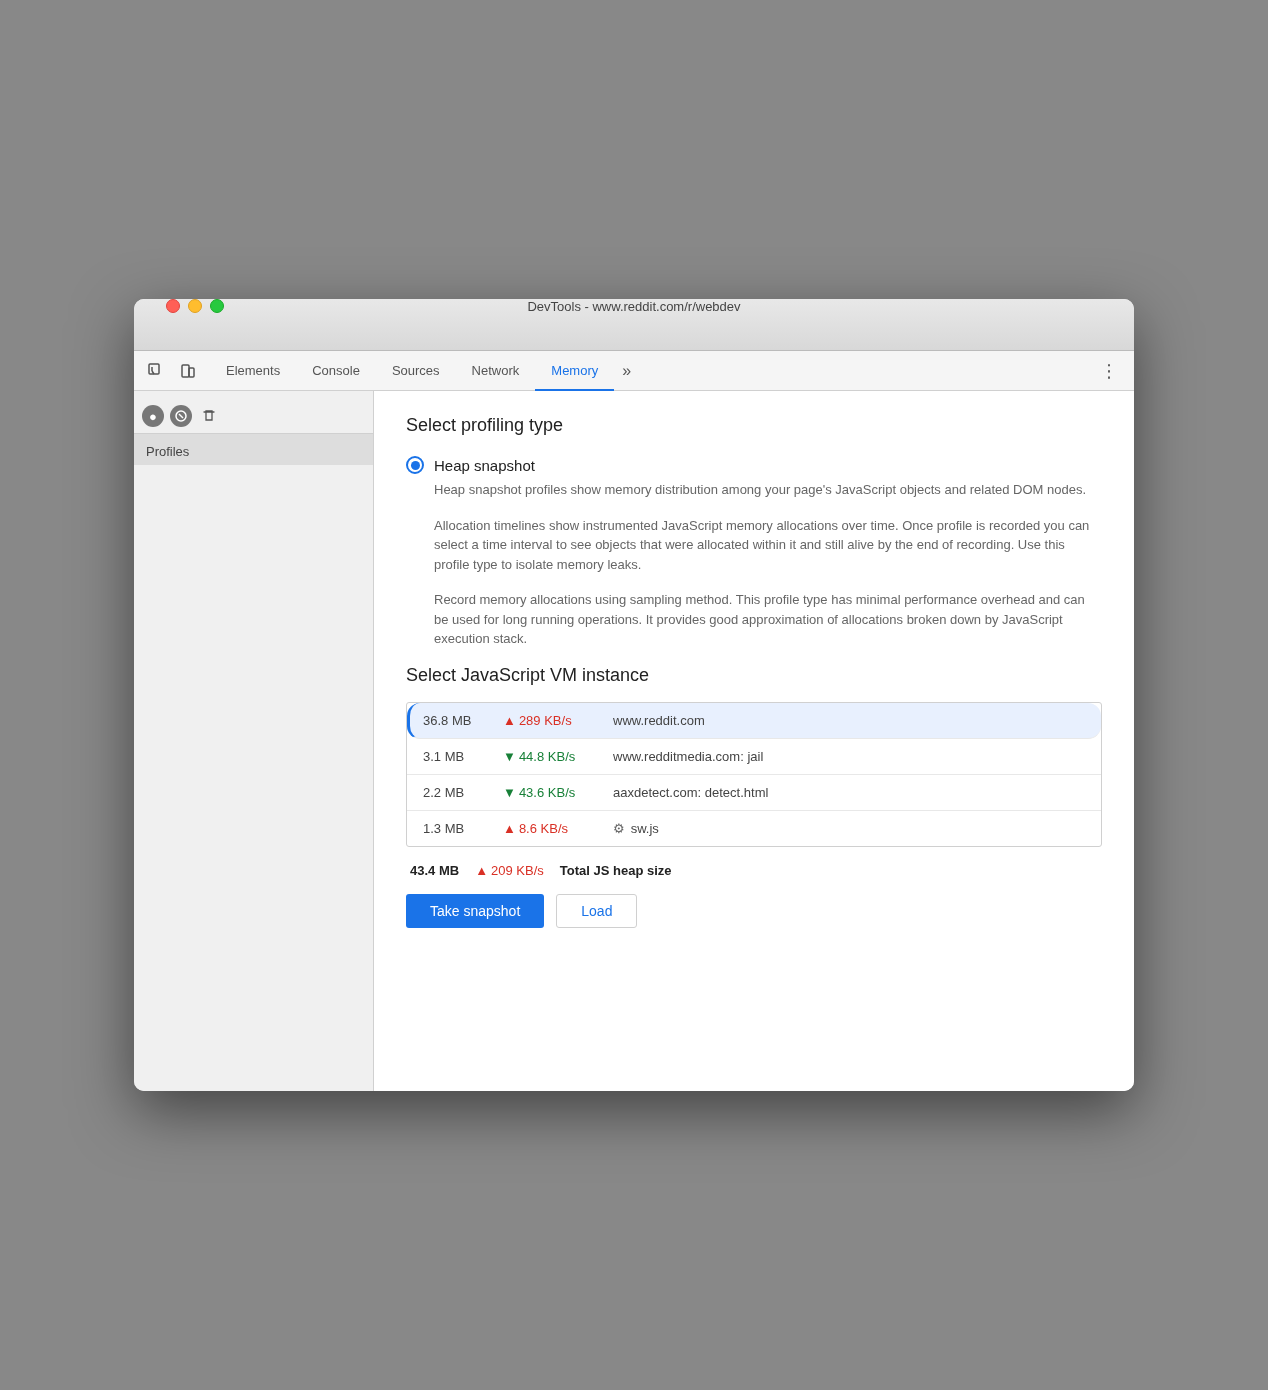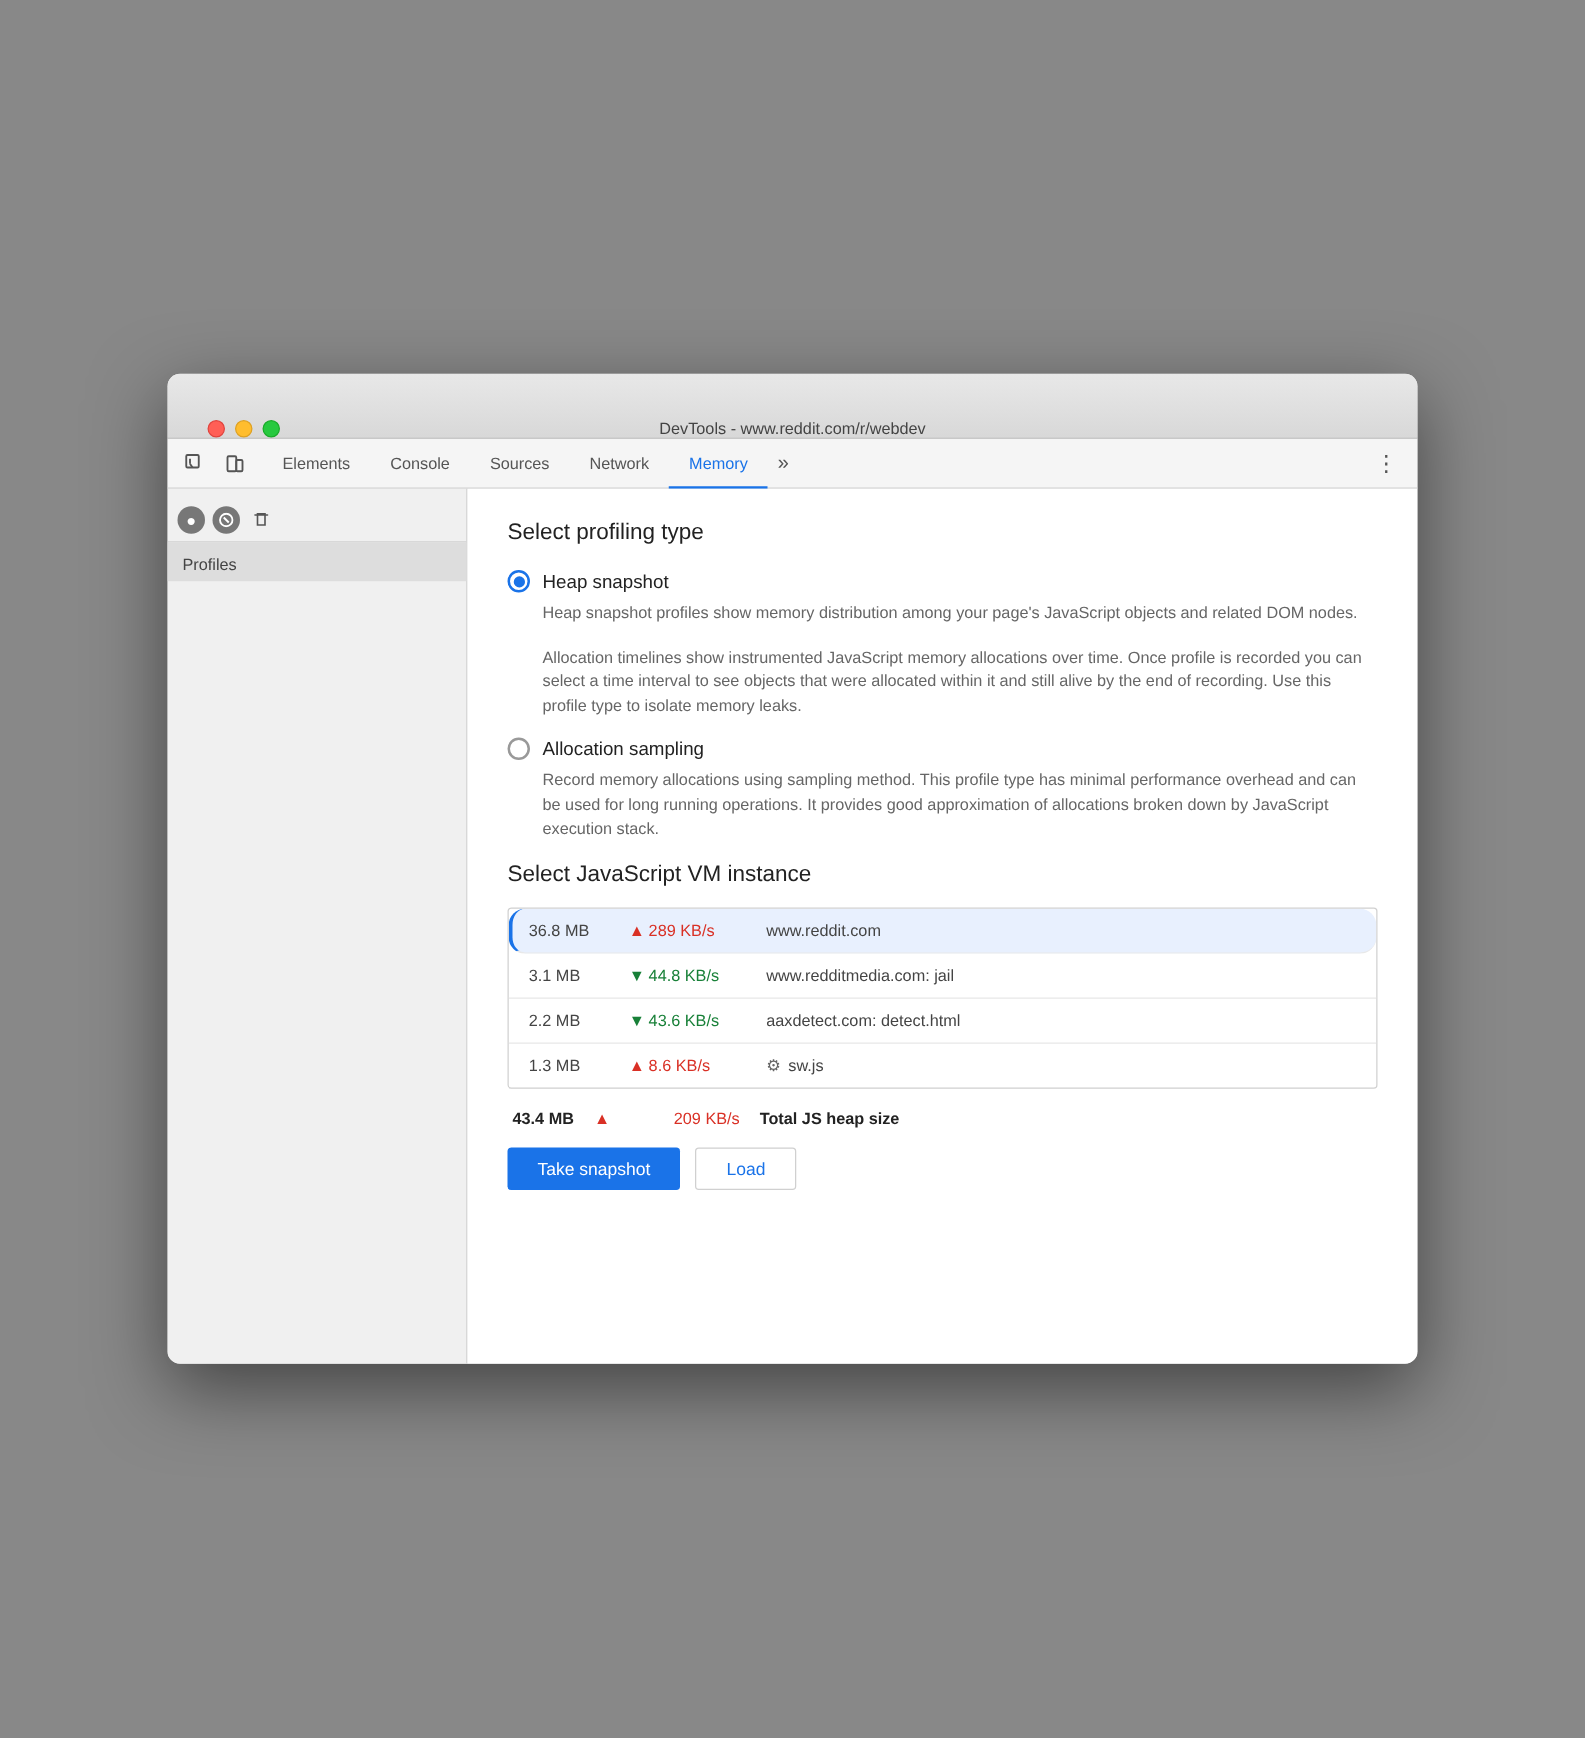--- a/index.html
+++ b/index.html
@@ -18,21 +18,21 @@
       background: #f0f0f0;
       border-radius: 10px;
       box-shadow: 0 20px 60px rgba(0,0,0,0.5);
       overflow: hidden;
     }
 
     .titlebar {
       background: linear-gradient(to bottom, #e8e8e8, #d8d8d8);
       height: 52px;
       display: flex;
-      align-items: flex-end;
+      align-items: flex-start;
       padding: 0 32px;
       border-bottom: 1px solid #bbb;
       position: relative;
     }
 
     .traffic-lights {
       display: flex;
       gap: 8px;
       align-items: center;
     }
@@ -454,24 +454,20 @@
             <span class="option-label">Heap snapshot</span>
           </div>
           <p class="option-desc">Heap snapshot profiles show memory distribution among your page's JavaScript objects and related DOM nodes.</p>
         </div>
 
         <div class="option-group">
           <p class="option-desc">Allocation timelines show instrumented JavaScript memory allocations over time. Once profile is recorded you can select a time interval to see objects that were allocated within it and still alive by the end of recording. Use this profile type to isolate memory leaks.</p>
         </div>
 
         <div class="option-group">
-          <div class="option-header">
-            <div class="radio-btn"></div>
-            <span class="option-label">Allocation sampling</span>
-          </div>
           <p class="option-desc">Record memory allocations using sampling method. This profile type has minimal performance overhead and can be used for long running operations. It provides good approximation of allocations broken down by JavaScript execution stack.</p>
         </div>
 
       </div>
 
       <h2 class="vm-section-title">Select JavaScript VM instance</h2>
 
       <div class="vm-table">
 
         <div class="vm-row selected">
@@ -509,21 +505,21 @@
           </span>
           <span class="vm-name">
             <span class="vm-icon">⚙</span>sw.js</span>
         </div>
       </div>
 
       <div class="footer-stats">
         <span class="footer-size">43.4 MB</span>
         <span class="footer-speed">
           <span class="arrow-up" style="color:#d93025;">▲</span>
-          <span style="color:#d93025; font-weight:500; font-size:13px;margin-left:48px;">209 KB/s</span>
+          <span style="color:#d93025; font-weight:500; font-size:13px;">209 KB/s</span>
         </span>
         <span class="footer-label">Total JS heap size</span>
       </div>
 
       <div class="footer-actions">
         <button class="btn-primary">Take snapshot</button>
         <button class="btn-secondary">Load</button>
       </div>
     </div>
   </div>

